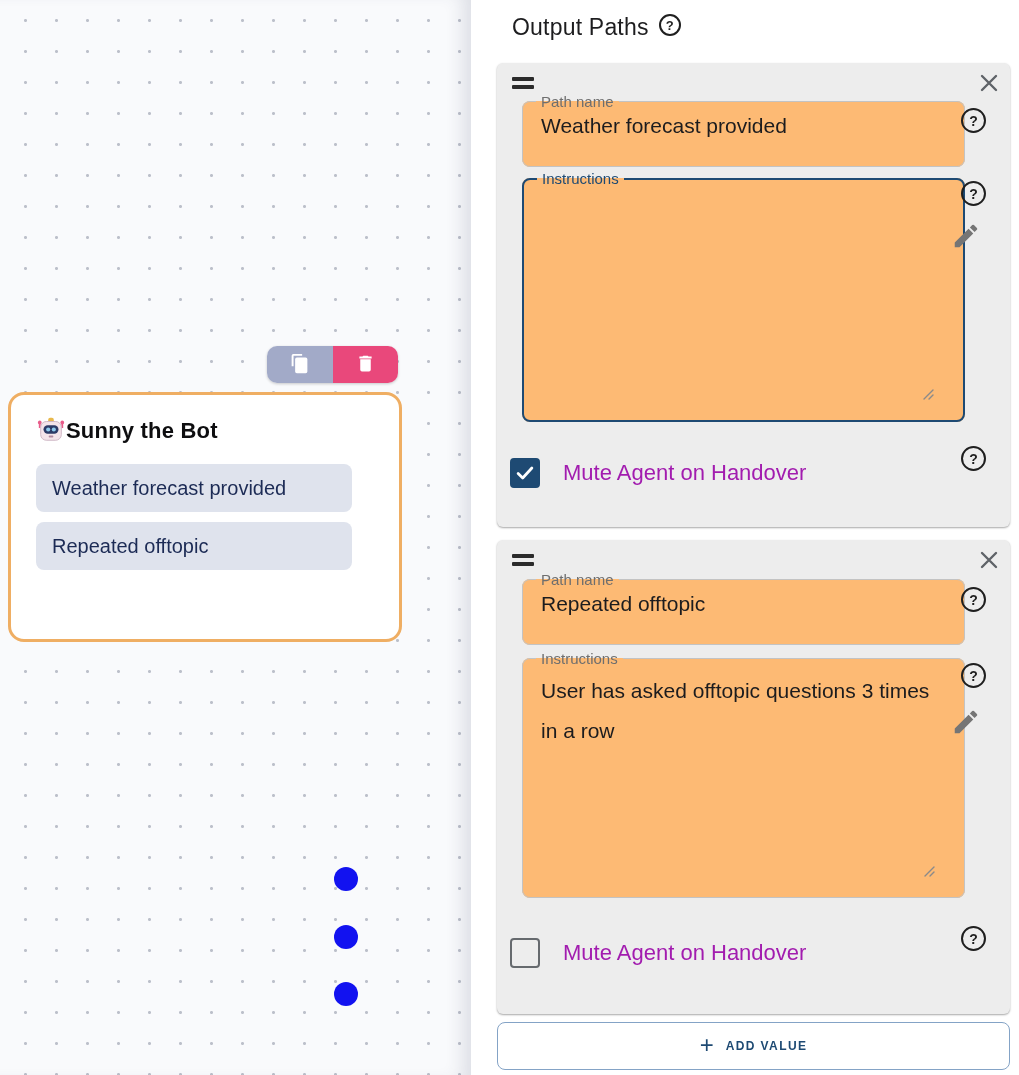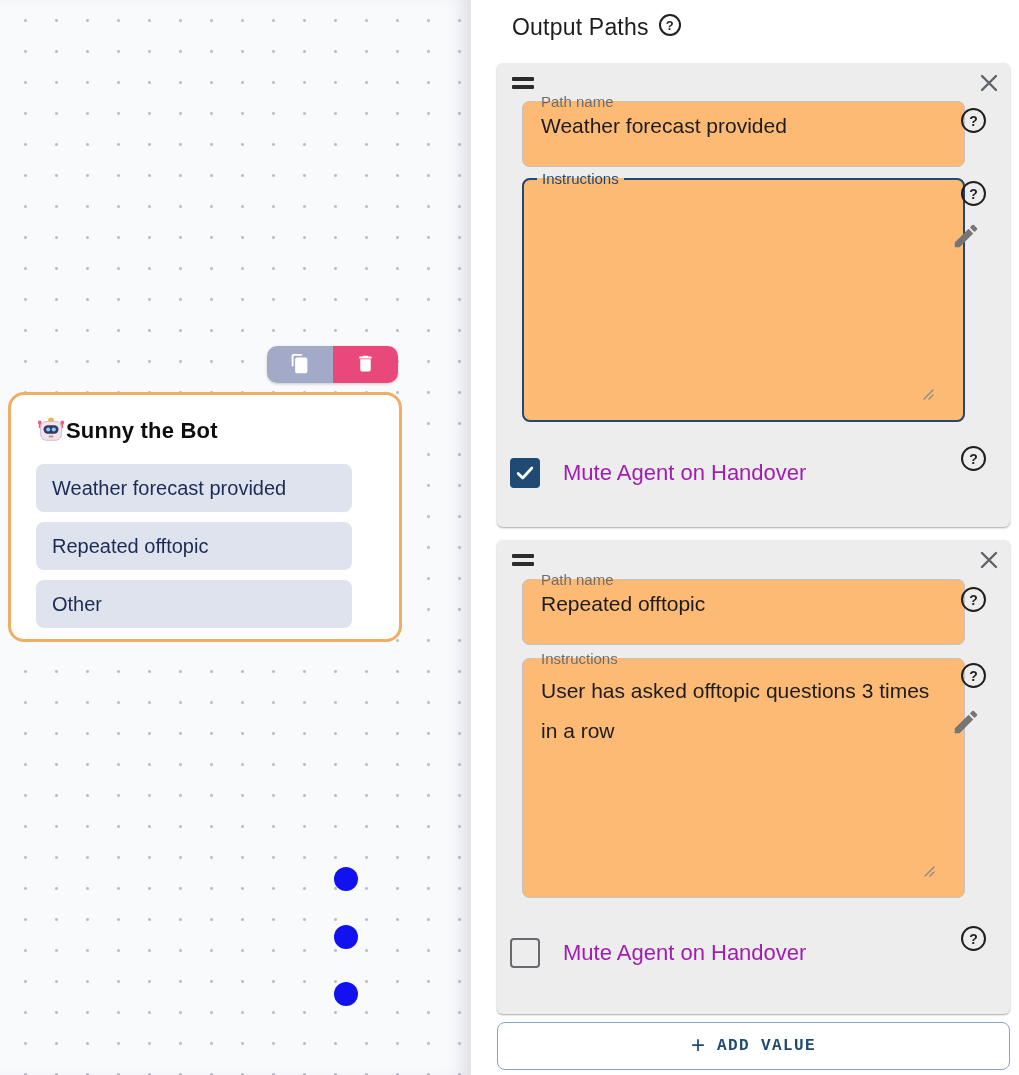--- a/index.html
+++ b/index.html
@@ -85,21 +85,21 @@
   .checkbox svg { visibility:hidden; }
   .checkbox.checked { background:#1e4a73; border-color:#1e4a73; }
   .checkbox.checked svg { visibility:visible; }
   .mute-label { font-size:22px; color:#a21caf; }
 
   .add-value-btn { position:absolute; left:26px; top:1022px; width:513px; height:48px;
     background:#ffffff; border:1px solid #84a3c6; border-radius:8px; cursor:pointer;
     display:flex; align-items:center; justify-content:center; gap:12px;
     color:#1e4a73; }
   .add-value-btn .plus { font-size:24px; font-weight:400; line-height:1; margin-top:-2px; }
-  .add-value-btn .lbl { font-size:16px; font-weight:600; letter-spacing:1.4px;font-family:Liberation Mono, monospace; }
+  .add-value-btn .lbl { font-size:12px; font-weight:600; letter-spacing:1.4px; }
 </style>
 </head>
 <body>
 
 <div class="canvas">
 
   <div class="node-toolbar">
     <button class="tb-btn tb-copy">
       <span>
         <svg viewBox="0 0 24 24" width="21" height="21">
@@ -133,23 +133,20 @@
         </svg>
       </span>
       <span class="node-title">Sunny the Bot</span>
     </div>
     <div class="path-row">
       <span>Weather forecast provided</span>
     </div>
     <div class="path-row">
       <span>Repeated offtopic</span>
     </div>
-    <div class="path-row">
-      <span>Other</span>
-    </div>
     <div class="port port1"></div>
     <div class="port port2"></div>
     <div class="port port3"></div>
   </div>
 </div>
 
 <div class="panel">
 
   <div class="panel-header">
     <span class="panel-title">Output Paths</span>

